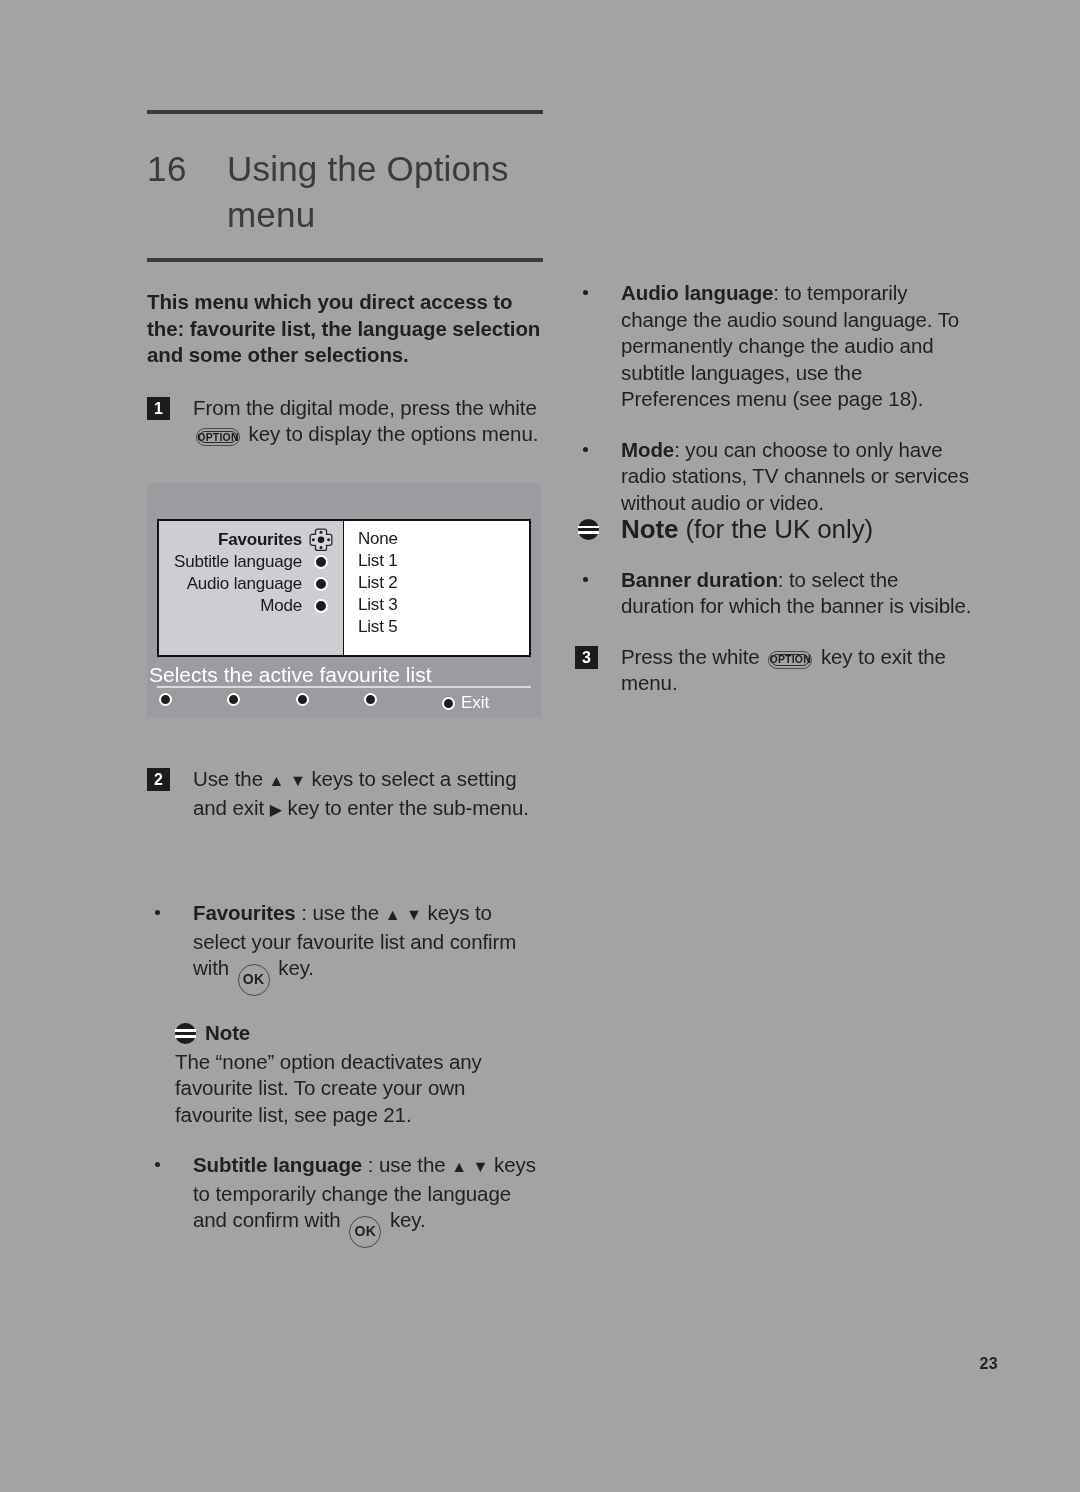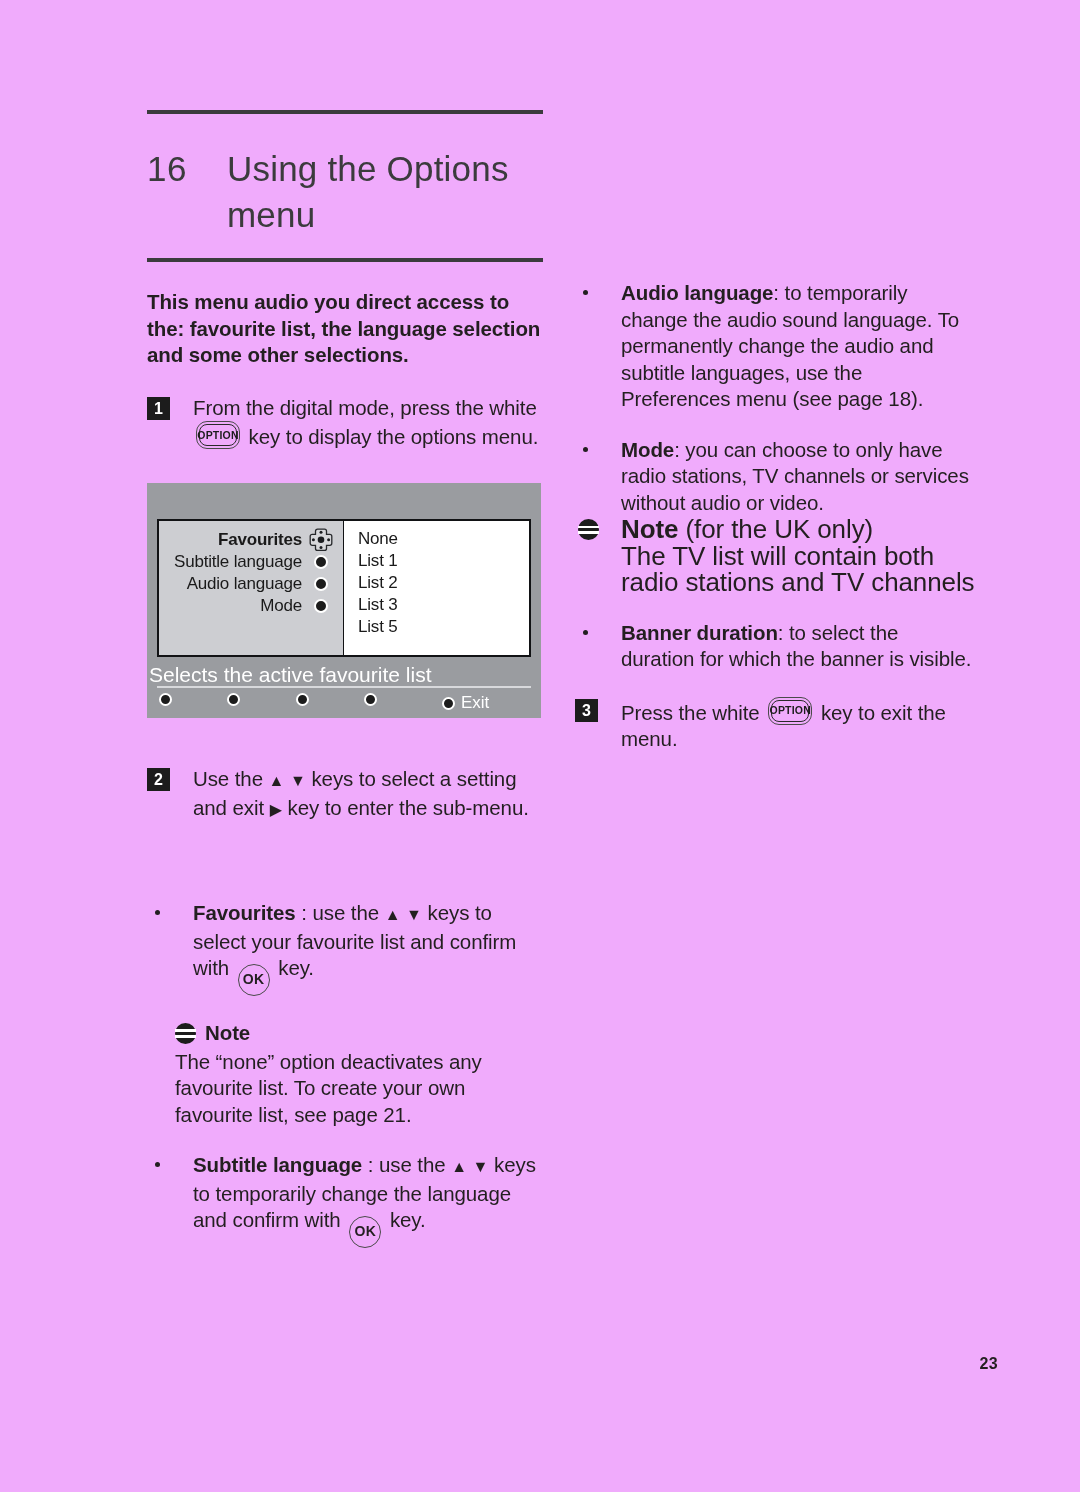--- a/index.html
+++ b/index.html
@@ -13,21 +13,21 @@
     position: relative;
     font-family: "Liberation Sans", sans-serif;
     color: #231f20;
     overflow: hidden;
   }
 
   
   .page {
     position: absolute;
     inset: 0;
-    background: #f0abfc;
+    background: #a3a3a3;
   }
 
   
   .col-left {
     position: absolute;
     left: 147px;
     top: 110px;
     width: 396px;
   }
   .col-right {
@@ -169,21 +169,21 @@
     position: absolute;
     left: 3px;
     top: 3px;
   }
 
   
   .key-option {
     display: inline-block;
     position: relative;
     width: 44px;
-    height: 28px;
+    height: 18px;
     vertical-align: -5px;
     margin: 0 3px;
     text-align: center;
   }
   .key-option .outer {
     position: absolute;
     inset: 0;
     border: 1.6px solid #4a4a4a;
     border-radius: 11px;
     box-sizing: border-box;
@@ -400,21 +400,21 @@
     <div class="rule-top"></div>
 
     <div class="chapter">
       <div class="chapter-num">16</div>
       <div class="chapter-title">Using the Options menu</div>
     </div>
 
     <div class="rule-bottom"></div>
 
     <div class="intro">
-      <p>This menu audio you direct access to the: favourite list, the language selection and some other selections.</p>
+      <p>This menu which you direct access to the: favourite list, the language selection and some other selections.</p>
     </div>
 
     <div class="step">
       <span class="step-badge">1</span>
       <span>From the digital mode, press the white</span>
       <span class="key-option">
         <span class="outer"></span>
         <span class="inner">
             <span class="lbl">OPTION</span>
           </span>
@@ -568,21 +568,20 @@
 
     <div class="bullet">
       <span class="bullet-dot"></span>
       <span class="b">Mode</span><span>: you can choose to only have radio stations, TV channels or services without audio or video.</span>
     </div>
 
     <div class="note-hang">
       <span class="note-icon"></span>
       <span class="b">Note</span>
       <span>(for the UK only)</span><br>
-      <span>The TV list will contain both radio stations and TV channels</span>
     </div>
 
     <div class="gap-sm"></div>
 
     <div class="bullet">
       <span class="bullet-dot"></span>
       <span class="b">Banner duration</span><span>: to select the duration for which the banner is visible.</span>
     </div>
 
     <div class="gap-sm"></div>

